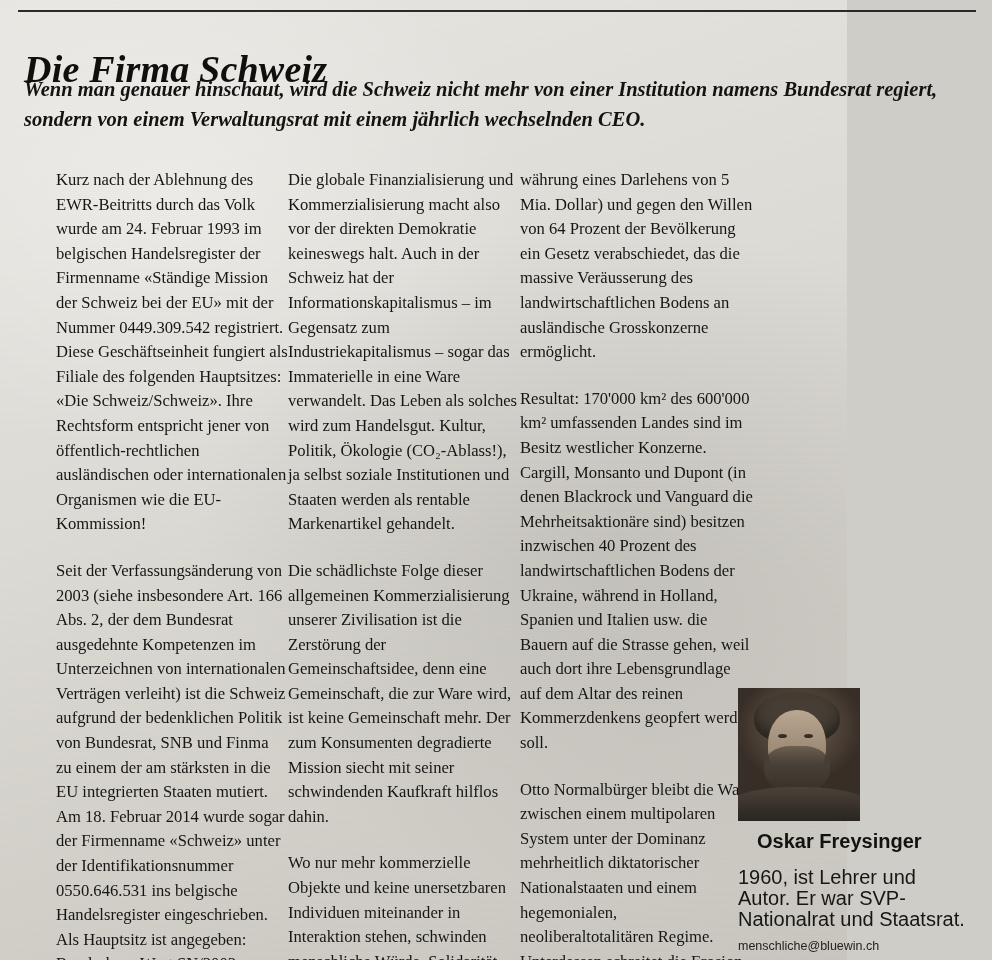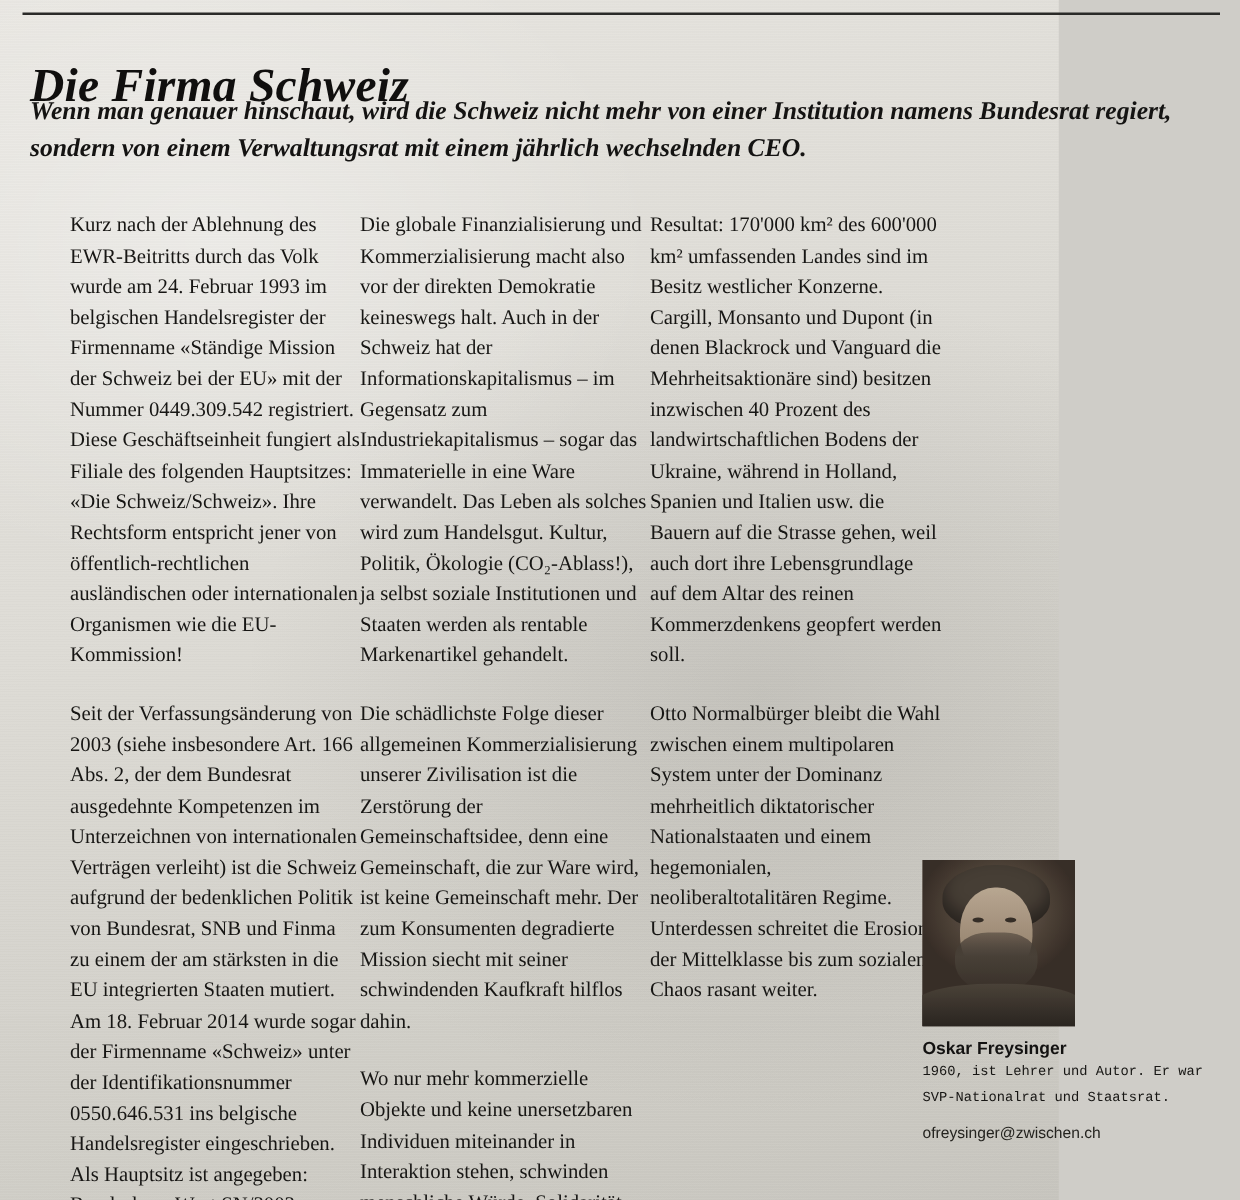--- a/index.html
+++ b/index.html
@@ -139,29 +139,30 @@
     position: absolute;
     left: -6px; bottom: 0;
     width: 134px; height: 34px;
     border-radius: 46% 46% 0 0;
     background: linear-gradient(180deg, #4e463d 0%, #2f2a25 100%);
   }
   .byline-name {
     margin-top: 9px;
     font-family: "Liberation Sans", sans-serif;
     font-weight: bold;
-    font-size: 14px;
+    font-size: 20px;
     color: #131211;
+    margin-left: 19px;
   }
   .byline-desc {
-    font-family: Liberation Mono, monospace;
-    font-size: 11px;
+    font-family: Liberation Sans, sans-serif;
+    font-size: 20px;
     line-height: 21px;
     color: #171614;
-    margin-top: 2px;
+    margin-top: 14px;
   }
   .byline-mail {
     font-family: "Liberation Sans", sans-serif;
     font-size: 12.5px;
     color: #24231f;
     margin-top: 9px;
   }
   .ghost {
     position: absolute;
     left: 690px;
@@ -194,32 +195,33 @@
       <p>Seit der Verfassungsänderung von 2003 (siehe insbesondere Art. 166 Abs. 2, der dem Bundesrat ausgedehnte Kompetenzen im Unterzeichnen von internationalen Verträgen verleiht) ist die Schweiz aufgrund der bedenklichen Politik von Bundesrat, SNB und Finma zu einem der am stärksten in die EU integrierten Staaten mutiert. Am 18. Februar 2014 wurde sogar der Firmenname «Schweiz» unter der Identifikationsnummer 0550.646.531 ins belgische Handelsregister eingeschrieben. Als Hauptsitz ist angegeben: Bundeshaus West SN/3003 BERN.</p>
     </div>
 
     <div class="col">
       <p>Die globale Finanzialisierung und Kommerzialisierung macht also vor der direkten Demokratie keineswegs halt. Auch in der Schweiz hat der Informationskapitalismus – im Gegensatz zum Industriekapitalismus – sogar das Immaterielle in eine Ware verwandelt. Das Leben als solches wird zum Handelsgut. Kultur, Politik, Ökologie (CO₂-Ablass!), ja selbst soziale Institutionen und Staaten werden als rentable Markenartikel gehandelt.</p>
       <p>Die schädlichste Folge dieser allgemeinen Kommerzialisierung unserer Zivilisation ist die Zerstörung der Gemeinschaftsidee, denn eine Gemeinschaft, die zur Ware wird, ist keine Gemeinschaft mehr. Der zum Konsumenten degradierte Mission siecht mit seiner schwindenden Kaufkraft hilflos dahin.</p>
       <p>Wo nur mehr kommerzielle Objekte und keine unersetzbaren Individuen miteinander in Interaktion stehen, schwinden menschliche Würde, Solidarität und Bodenhaftung. So hat zum Beispiel das ukrainische Parlament im März 2020 unter dem Druck des IMF (bei Ge-</p>
     </div>
 
     <div class="col col-right">
+      <p>währung eines Darlehens von 5 Mia. Dollar) und gegen den Willen von 64 Prozent der Bevölkerung ein Gesetz verabschiedet, das die massive Veräusserung des landwirtschaftlichen Bodens an ausländische Grosskonzerne ermöglicht.</p>
       <p>Resultat: 170'000 km² des 600'000 km² umfassenden Landes sind im Besitz westlicher Konzerne. Cargill, Monsanto und Dupont (in denen Blackrock und Vanguard die Mehrheitsaktionäre sind) besitzen inzwischen 40 Prozent des landwirtschaftlichen Bodens der Ukraine, während in Holland, Spanien und Italien usw. die Bauern auf die Strasse gehen, weil auch dort ihre Lebensgrundlage auf dem Altar des reinen Kommerzdenkens geopfert werden soll.</p>
       <p>Otto Normalbürger bleibt die Wahl zwischen einem multipolaren System unter der Dominanz mehrheitlich diktatorischer Nationalstaaten und einem hegemonialen, neoliberaltotalitären Regime. Unterdessen schreitet die Erosion der Mittelklasse bis zum sozialen Chaos rasant weiter.</p>
     </div>
 
   </div>
 
   <div class="photo-block">
     <div class="portrait">
       <div class="hair"></div>
       <div class="face"></div>
       <div class="eye-l"></div>
       <div class="eye-r"></div>
       <div class="beard"></div>
       <div class="shoulders"></div>
     </div>
     <div class="byline-name">Oskar Freysinger</div>
     <div class="byline-desc">1960, ist Lehrer und Autor. Er war SVP-Nationalrat und Staatsrat.</div>
-    <div class="byline-mail">ofreysinger@zwischen.ch</div>
+    <div class="byline-mail">menschliche@bluewin.ch</div>
   </div>
 </div>
 
 </body></html>

